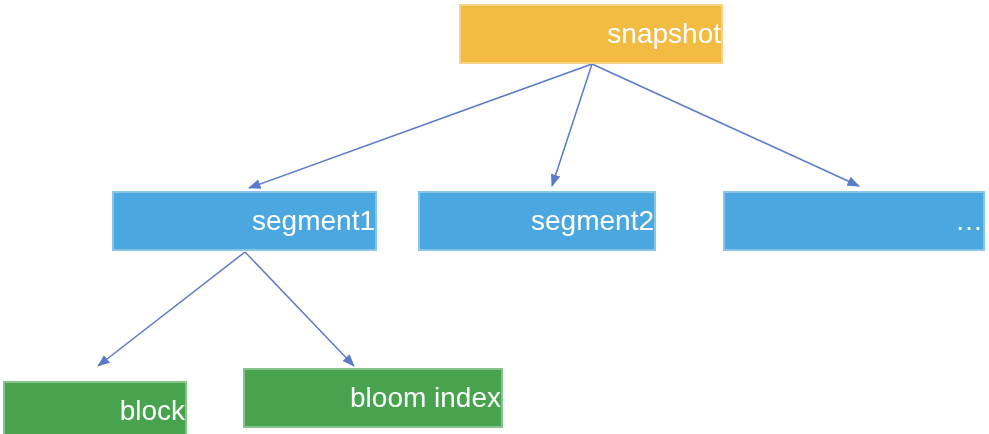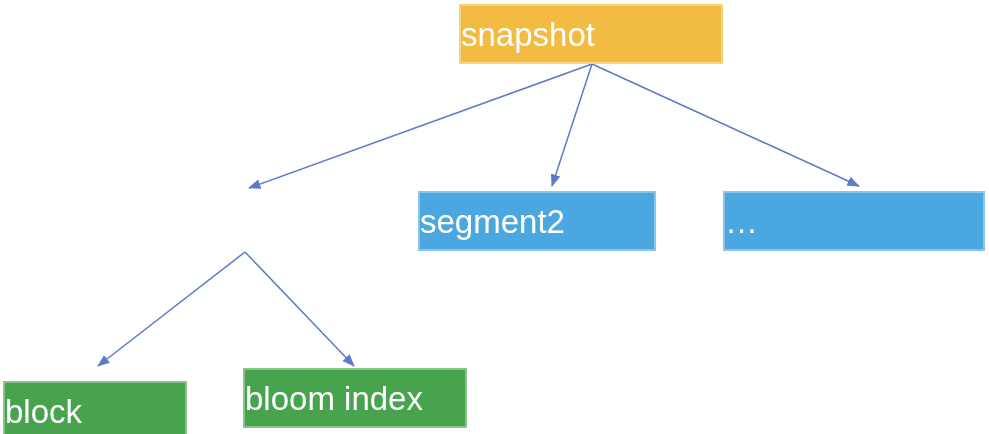--- a/index.html
+++ b/index.html
@@ -21,37 +21,37 @@
     top: 0;
     width: 989px;
     height: 434px;
     pointer-events: none;
   }
   .node {
     position: absolute;
     box-sizing: border-box;
     display: flex;
     align-items: center;
-    justify-content: flex-start;
+    justify-content: flex-end;
     color: #ffffff;
-    font-size: 33px;
+    font-size: 28px;
     line-height: 1;
     white-space: nowrap;
     border: 2px solid rgba(255,255,255,0.35);
   }
   .node-root    { background: #F2BC42; }
   .node-segment { background: #4BA7E0; }
   .node-leaf    { background: #47A34E; }
 
   #node-snapshot    { left: 459px; top: 4px;   width: 264px; height: 60px; }
   #node-segment1    { left: 112px; top: 191px; width: 265px; height: 60px; }
   #node-segment2    { left: 418px; top: 191px; width: 238px; height: 60px; }
   #node-segment-more{ left: 723px; top: 191px; width: 262px; height: 60px; }
   #node-block       { left: 3px;   top: 381px; width: 184px; height: 60px; }
-  #node-bloom-index { left: 243px; top: 368px; width: 224px; height: 60px; }
+  #node-bloom-index { left: 243px; top: 368px; width: 260px; height: 60px; }
 </style>
 </head>
 <body>
 
 <div class="canvas">
 
   <svg class="edges-layer" width="989" height="434" viewBox="0 0 989 434" xmlns="http://www.w3.org/2000/svg">
     <defs>
       <marker id="arrowhead" markerUnits="userSpaceOnUse" markerWidth="13" markerHeight="11" refX="11.5" refY="5.5" orient="auto">
         <path d="M0,0.6 L12.5,5.5 L0,10.4 Z" fill="#5B7BC8"></path>
@@ -61,20 +61,23 @@
       <line x1="592" y1="64" x2="552" y2="186" stroke="#5B7BC8" stroke-width="1.5" marker-end="url(#arrowhead)"></line>
       <line x1="592" y1="64" x2="859" y2="186" stroke="#5B7BC8" stroke-width="1.5" marker-end="url(#arrowhead)"></line>
       <line x1="245" y1="252" x2="98" y2="366" stroke="#5B7BC8" stroke-width="1.5" marker-end="url(#arrowhead)"></line>
       <line x1="245" y1="252" x2="354" y2="366" stroke="#5B7BC8" stroke-width="1.5" marker-end="url(#arrowhead)"></line>
     </svg>
 
   <div class="node node-root" id="node-snapshot">
     <span>snapshot</span>
   </div>
 
+  <div class="node node-segment" id="node-segment1">
+    <span>segment1</span>
+  </div>
 
   <div class="node node-segment" id="node-segment2">
     <span>segment2</span>
   </div>
 
   <div class="node node-segment" id="node-segment-more">
     <span>…</span>
   </div>
 
   <div class="node node-leaf" id="node-block">

